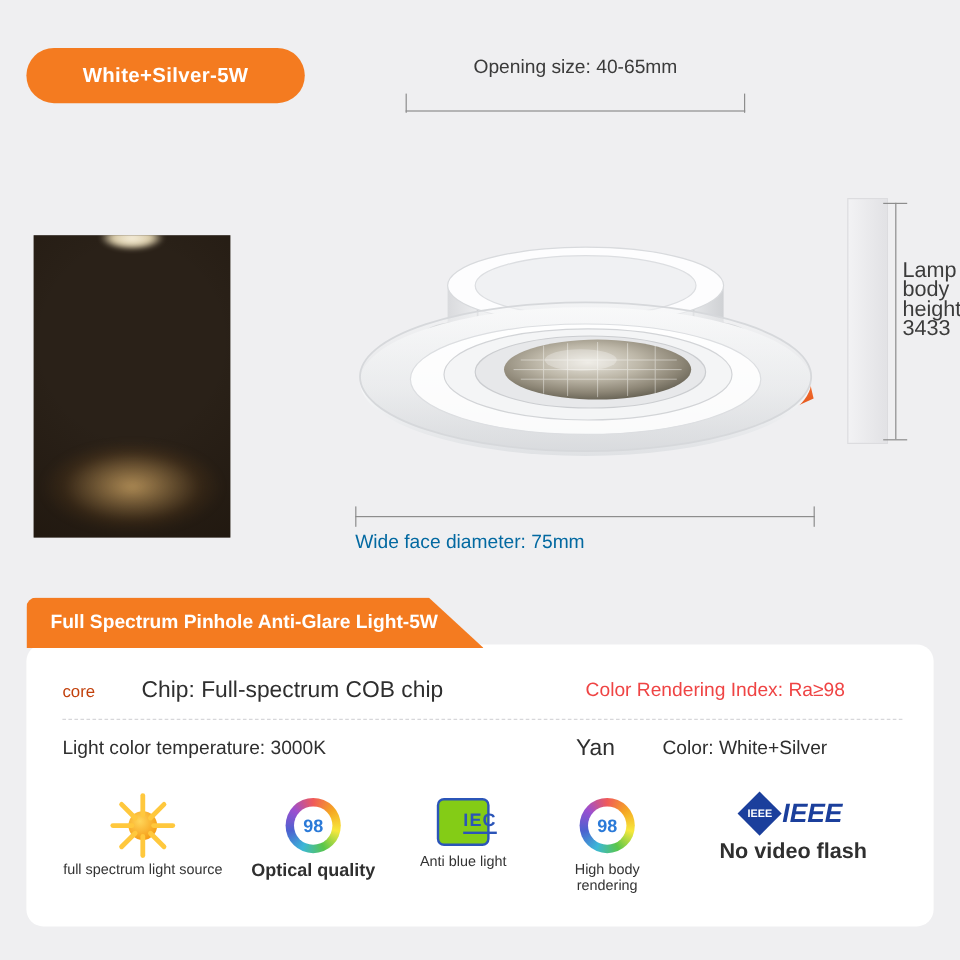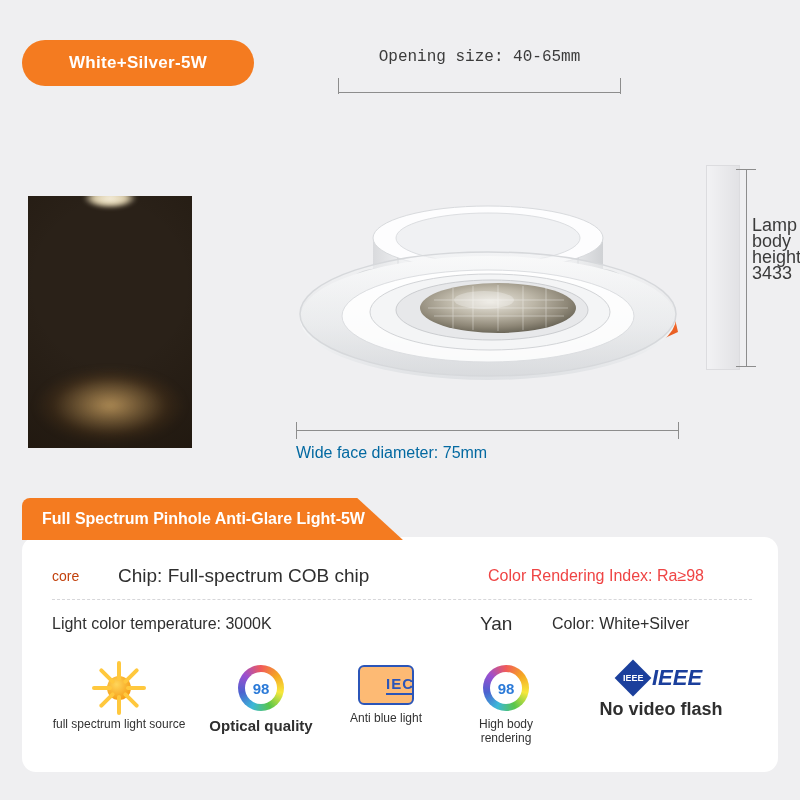--- a/index.html
+++ b/index.html
@@ -20,21 +20,21 @@
     display:flex; align-items:center; justify-content:center;
     color:#fff; font-size:17px; font-weight:bold;
     letter-spacing:.3px;
   }
   
   .dim-top {
     position:absolute; left:338px; top:48px; width:283px; height:50px;
   }
   .dim-top .label {
     position:absolute; left:0; top:0; width:283px; text-align:center;
-    font-size:16px; color:#3b3b3b;font-family:Liberation Mono, monospace;
+    font-size:16px; color:#3b3b3b;
   }
   .dim-top .line {
     position:absolute; left:0; top:44px; width:283px; height:1px; background:#8d8d8d;
   }
   .dim-top .tick-l, .dim-top .tick-r {
     position:absolute; top:30px; width:1px; height:16px; background:#8d8d8d;
   }
   .dim-top .tick-l { left:0; }
   .dim-top .tick-r { left:282px; }
 
@@ -179,22 +179,22 @@
     position:relative;
   }
   .rainbow-ring .hole {
     position:absolute; inset:7px; border-radius:50%; background:#fff;
     display:flex; align-items:center; justify-content:center;
     font-size:15px; font-weight:bold; color:#2b7ad8;
   }
   .badge .bold-cap { font-size:15px; font-weight:bold; color:#2f2f2f; margin-top:6px; }
 
   .iec-box {
-    width:56px; height:40px; margin:0 auto; border-radius:6px;
-    background:#fdba74; border:2px solid #2b55b8;
+    width:44px; height:40px; margin:0 auto; border-radius:6px;
+    background:#84cc16; border:2px solid #2b55b8;
     display:flex; align-items:center; justify-content:center;
     position:relative;
     padding-left:28px;
   }
   .iec-box .iec {
     font-size:15px; font-weight:bold; color:#2b55b8; letter-spacing:1px;
     border-bottom:2px solid #2b55b8; padding-bottom:1px;
   }
 
   .ieee {

